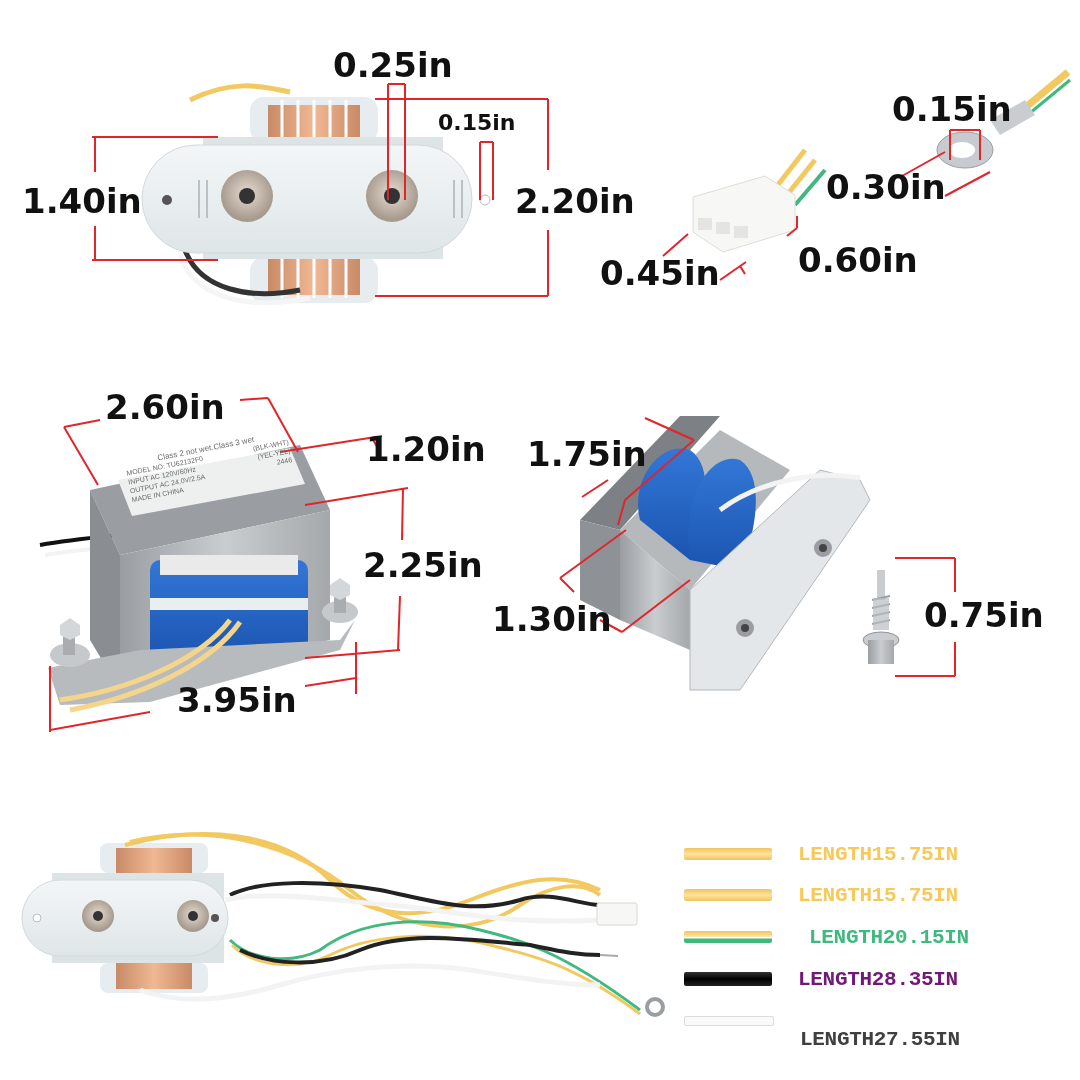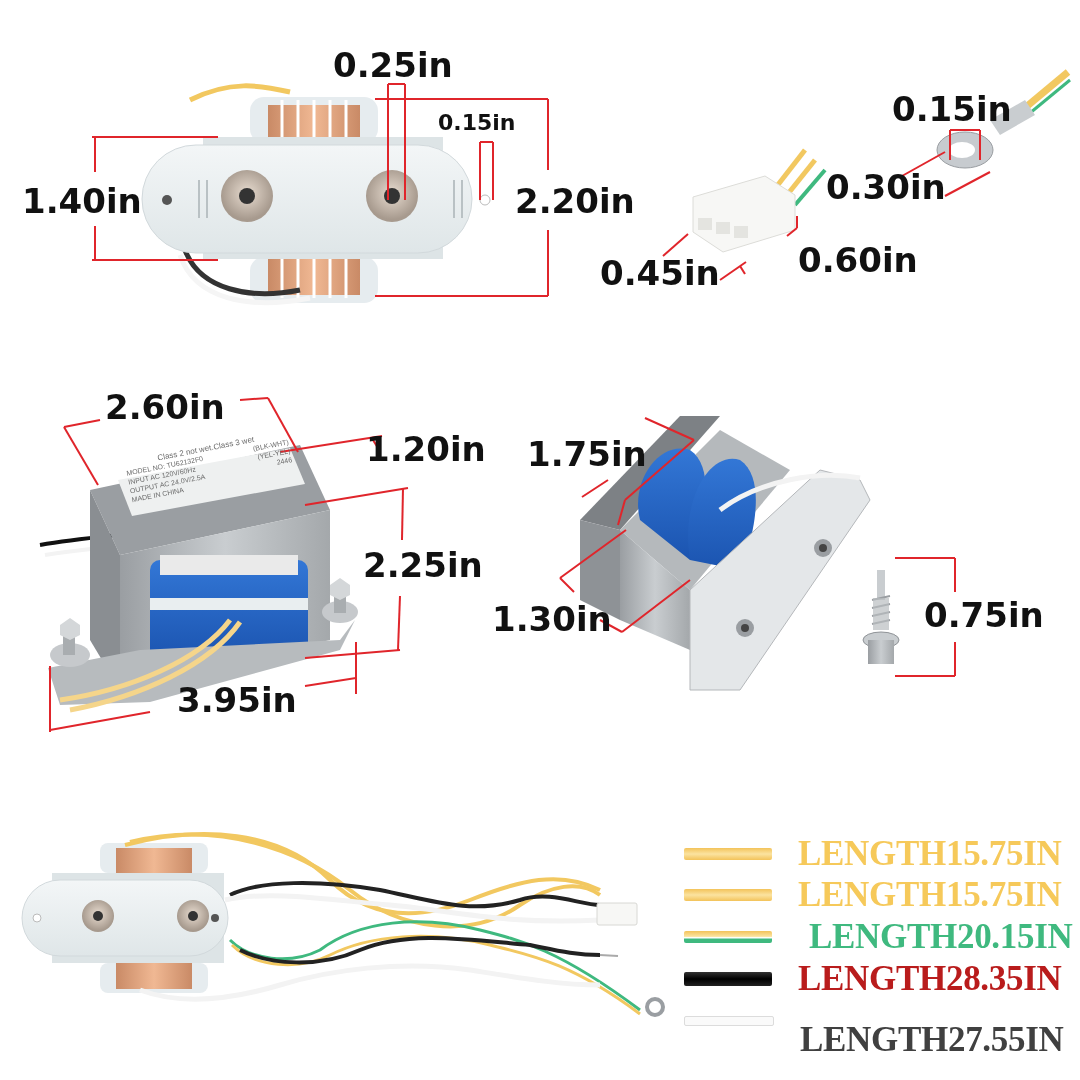--- a/index.html
+++ b/index.html
@@ -4,21 +4,21 @@
 <style>
   html,body{margin:0;padding:0;background:#ffffff;}
   body{width:1080px;height:1080px;position:relative;overflow:hidden;font-family:"DejaVu Sans",sans-serif;}
   .abs{position:absolute;}
   .dim{position:absolute;font-family:"DejaVu Sans",sans-serif;font-weight:bold;color:#111111;white-space:nowrap;line-height:1;}
   .big{font-size:34px;}
   .small{font-size:22px;}
   svg{position:absolute;left:0;top:0;}
   .legend-row{position:absolute;left:684px;height:36px;display:flex;align-items:center;}
   .swatch{width:88px;height:12px;border-radius:2px;margin-right:26px;}
-  .legend-label{font-family:Liberation Serif, serif;font-weight:bold;font-size:35px;letter-spacing:-0.3px;}
+  .legend-label{font-family:Liberation Mono, monospace;font-weight:bold;font-size:21px;letter-spacing:-0.3px;}
 </style>
 </head>
 <body>
 
 <svg width="1080" height="1080" viewBox="0 0 1080 1080">
   <defs>
     <linearGradient id="plate" x1="0" y1="0" x2="0" y2="1">
       <stop offset="0" stop-color="#f3f6f7"></stop>
         <stop offset="1" stop-color="#dfe6e8"></stop>
     </linearGradient>
@@ -280,19 +280,19 @@
   <div class="legend-row" style="top:877px;">
     <div class="swatch" style="background:linear-gradient(#f3c35a,#fbe3a0,#f3c35a);"></div>
     <span class="legend-label" style="color:#f6c95a;">LENGTH15.75IN</span>
   </div>
   <div class="legend-row" style="top:919px;">
     <div class="swatch" style="background:linear-gradient(#f3c35a 0%,#fbe3a0 45%,#fff 55%,#3fb97f 70%,#3fb97f 100%);"></div>
     <span class="legend-label" style="color:#3fb97f;margin-left:11px;">LENGTH20.15IN</span>
   </div>
   <div class="legend-row" style="top:961px;">
     <div class="swatch" style="background:linear-gradient(#333,#000,#222);height:14px;"></div>
-    <span class="legend-label" style="color:#b91c1c;">LENGTH28.35IN</span>
+    <span class="legend-label" style="color:#701a75;">LENGTH28.35IN</span>
   </div>
   <div class="legend-row" style="top:1003px;">
     <div class="swatch" style="background:#fafafa;border:1px solid #dcdcdc;height:8px;"></div>
     <span class="legend-label" style="color:#404040;margin-top:37px;">LENGTH27.55IN</span>
   </div>
 </div>
 
 </body></html>

